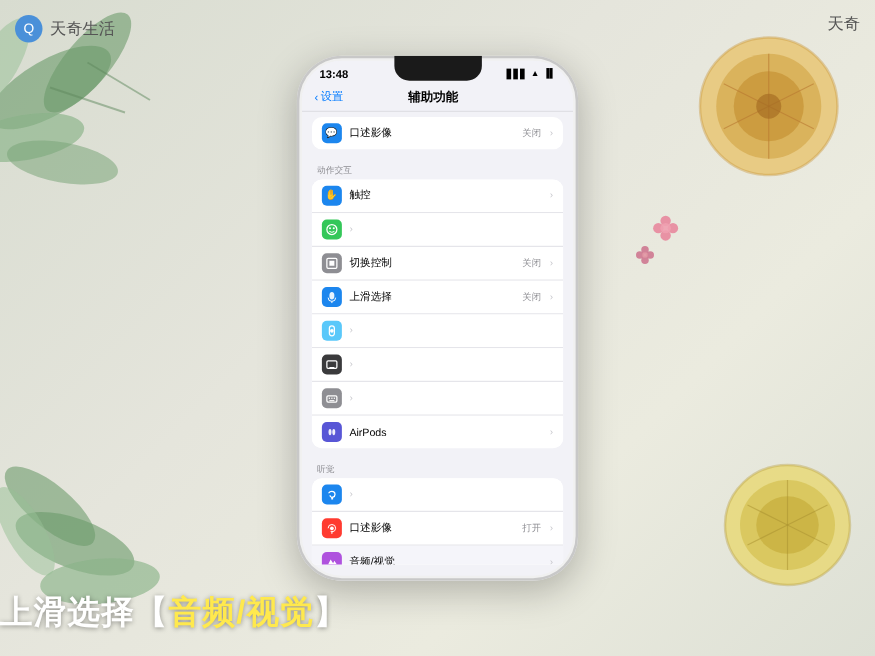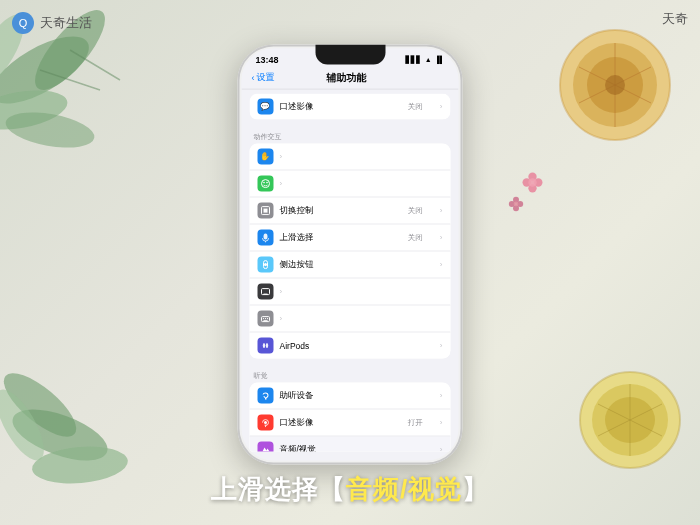--- a/index.html
+++ b/index.html
@@ -94,21 +94,20 @@
       font-size: 13px;
       color: #555;
     }
 
     
     .bottom-text {
       position: absolute;
       bottom: 18px;
       left: 0;
       right: 0;
-      text-align: center;
       font-size: 26px;
       font-weight: bold;
       color: white;
       text-shadow: 0 1px 4px rgba(0,0,0,0.4);
       letter-spacing: 1px;
       margin-top: 48px;
     }
     .bottom-text span.highlight {
       color: #ffe94d;
     }
@@ -237,21 +236,21 @@
 
     .row-label {
       flex: 1;
       font-size: 8.5px;
       color: #000;
     }
 
     .row-value {
       font-size: 7.5px;
       color: #8e8e93;
-      margin-right: 17px;
+      margin-right: 7px;
     }
 
     .row-chevron {
       font-size: 8px;
       color: #c7c7cc;
     }
 
     
     .icon-blue { background: #1c86ee; }
     .icon-green { background: #34c759; }
@@ -379,20 +378,21 @@
             <span class="row-chevron">›</span>
           </div>
         </div>
       </div>
 
       <div class="section-label">动作交互</div>
 
       <div class="settings-group">
         <div class="settings-row">
           <div class="row-icon icon-blue" style="font-size:8px;">✋</div>
+          <span class="row-label">触控</span>
           <span class="row-chevron">›</span>
         </div>
         <div class="settings-row">
           <div class="row-icon icon-green">
             <svg width="10" height="10" viewBox="0 0 10 10" fill="white">
               <circle cx="5" cy="5" r="4" fill="none" stroke="white" stroke-width="1"></circle>
               <circle cx="3.5" cy="4" r="0.8" fill="white"></circle>
               <circle cx="6.5" cy="4" r="0.8" fill="white"></circle>
               <path d="M3 6.5 Q5 8 7 6.5" stroke="white" stroke-width="0.8" fill="none"></path>
             </svg>
@@ -422,21 +422,20 @@
           <span class="row-value">关闭</span>
           <span class="row-chevron">›</span>
         </div>
         <div class="settings-row">
           <div class="row-icon icon-teal">
             <svg width="10" height="10" viewBox="0 0 10 10" fill="white">
               <rect x="3" y="1" width="4" height="8" rx="2" fill="none" stroke="white" stroke-width="1"></rect>
               <circle cx="5" cy="5" r="1.5" fill="white"></circle>
             </svg>
           </div>
-          <span class="row-label">侧边按钮</span>
           <span class="row-chevron">›</span>
         </div>
         <div class="settings-row">
           <div class="row-icon icon-dark">
             <svg width="10" height="10" viewBox="0 0 10 10" fill="white">
               <rect x="1" y="2" width="8" height="6" rx="1" fill="none" stroke="white" stroke-width="1"></rect>
               <rect x="3" y="7" width="4" height="1" fill="white"></rect>
             </svg>
           </div>
           <span class="row-chevron">›</span>
@@ -467,21 +466,20 @@
 
       <div class="section-label">听觉</div>
 
       <div class="settings-group">
         <div class="settings-row">
           <div class="row-icon icon-blue">
             <svg width="10" height="10" viewBox="0 0 10 10" fill="white">
               <path d="M5 2 Q8 2 8 5 Q8 7 6 7.5 L6 9 L4.5 9 L4.5 7.5 Q3 7 3 5.5 L4 5.5 Q4 6.5 5 6.8 Q7 6.3 7 5 Q7 3 5 3 Q3.5 3 3 4 L2 4 Q2.5 2 5 2Z" fill="white"></path>
             </svg>
           </div>
-          <span class="row-label">助听设备</span>
           <span class="row-chevron">›</span>
         </div>
         <div class="settings-row">
           <div class="row-icon icon-red">
             <svg width="10" height="10" viewBox="0 0 10 10" fill="white">
               <path d="M2 5 Q2 2 5 2 Q8 2 8 5 Q8 7.5 5 8 L5 9.5 M4 7.5 L6 7.5" stroke="white" stroke-width="0.8" fill="none"></path>
               <circle cx="5" cy="5" r="1.5" fill="white"></circle>
             </svg>
           </div>
           <span class="row-label">口述影像</span>

